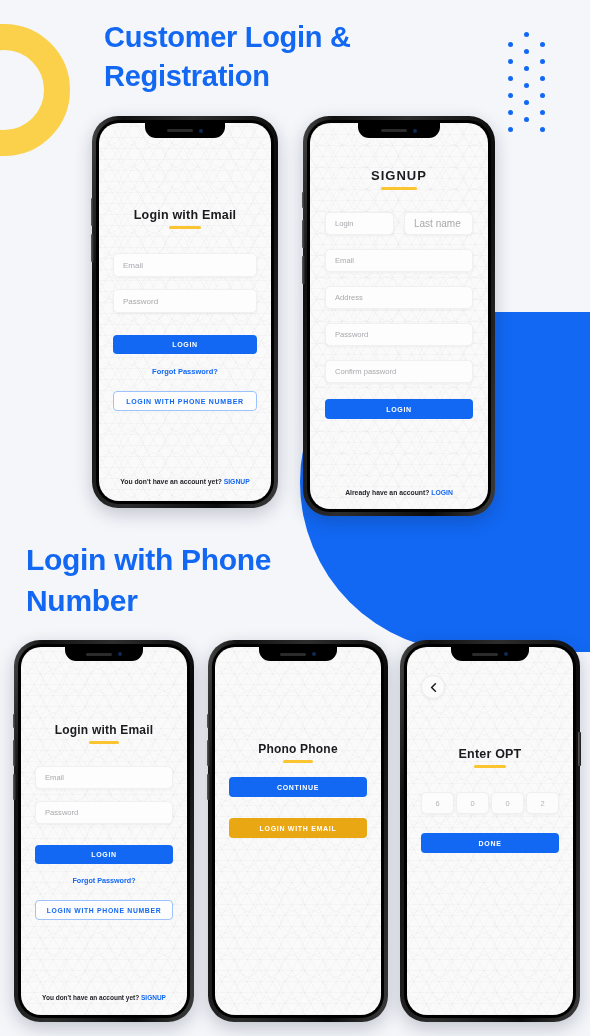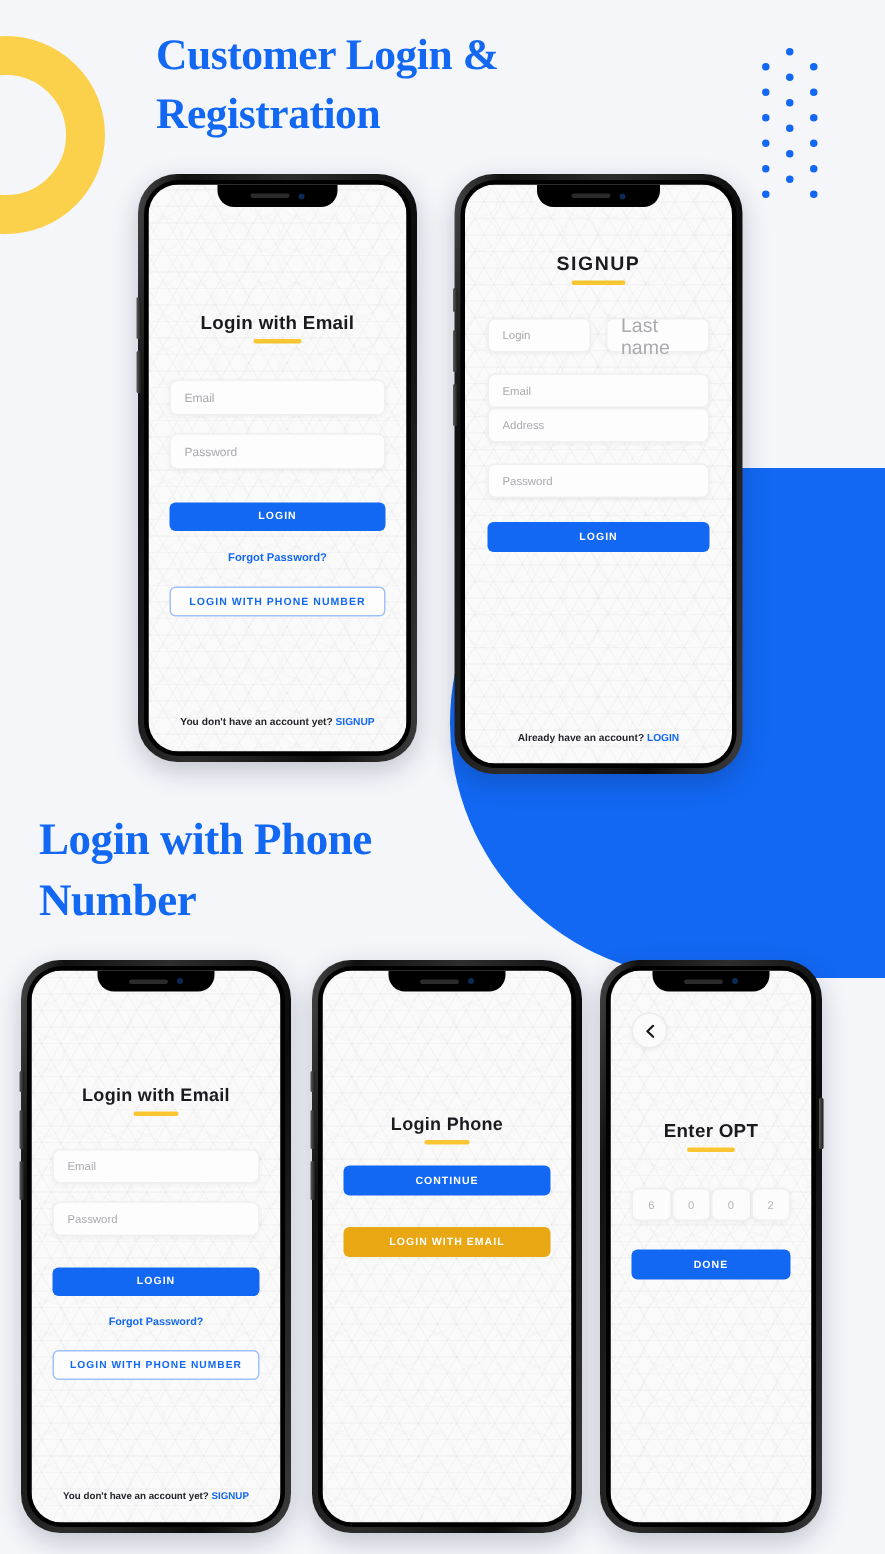--- a/index.html
+++ b/index.html
@@ -54,21 +54,20 @@
 
   
   .section-heading {
     position: absolute;
     z-index: 3;
     color: #1268F3;
     font-size: 29px;
     font-weight: bold;
     line-height: 1.35;
     letter-spacing: -0.3px;
-    font-family: Liberation Serif, serif;
   }
   #heading-top  { left: 104px; top: 18px; width: 330px; }
   #heading-mid  { left: 26px;  top: 540px; width: 300px; font-size: 30px; }
 
   
   .phone {
     position: absolute;
     z-index: 4;
     border-radius: 26px;
     background: linear-gradient(100deg,#4a4a4a 0%,#101010 12%,#2d2d2d 40%,#0c0c0c 76%,#3d3d3d 100%);
@@ -304,33 +303,36 @@
       </div>
 
       <div class="screen-body" style="padding:0 15px;">
         <div class="screen-title" style="margin-top:45px; font-size:13px; letter-spacing:1px;">SIGNUP</div>
         <div class="title-underline" style="width:36px;"></div>
 
         <div class="row-2" style="margin-top:22px;">
           <div class="field" style="height:23px; padding:0 9px; font-size:7.6px;">
             <span>Login</span>
           </div>
-          <div class="field" style="height:23px; padding:0 9px; font-size:13px;">
+          <div class="field" style="height:23px; padding:0 9px; font-size:10px;">
             <span>Last name</span>
           </div>
         </div>
 
         <div class="field" style="margin-top:14px; height:23px; padding:0 9px; font-size:7.6px;">
           <span>Email</span>
         </div>
-        <div class="field" style="height:23px; padding:0 9px; font-size:7.6px;">
+        <div class="field" style="margin-top:14px; height:23px; padding:0 9px; font-size:7.6px;">
           <span>Address</span>
         </div>
         <div class="field" style="margin-top:14px; height:23px; padding:0 9px; font-size:7.6px;">
           <span>Password</span>
+        </div>
+        <div class="field" style="margin-top:14px; height:23px; padding:0 9px; font-size:7.6px;">
+          <span>Confirm password</span>
         </div>
 
         <div class="btn btn-primary" style="margin-top:16px; height:20px; font-size:7px;">
           <span>LOGIN</span>
         </div>
 
         <div class="footer-note" style="bottom:13px; font-size:6.8px;">
           <span>Already have an account?</span>
           <span class="link-blue">LOGIN</span>
         </div>
@@ -387,37 +389,37 @@
     <div class="side-btn" style="left:-5px; top:70px; width:3px; height:14px;"></div>
     <div class="side-btn" style="left:-5px; top:96px; width:3px; height:26px;"></div>
     <div class="side-btn" style="left:-5px; top:130px; width:3px; height:26px;"></div>
     <div class="phone-screen">
       <div class="notch" style="width:78px; height:14px;">
         <span class="speaker"></span>
         <span class="cam"></span>
       </div>
 
       <div class="screen-body">
-        <div class="screen-title" style="margin-top:95px; font-size:12px;">Login Phone</div>
+        <div class="screen-title" style="margin-top:95px; font-size:12px;">Phono Phone</div>
         <div class="title-underline" style="width:30px;"></div>
 
 
         <div class="btn btn-primary" style="margin-top:14px; height:20px; font-size:7px;">
           <span>CONTINUE</span>
         </div>
 
         <div class="btn btn-yellow" style="margin-top:21px; height:20px; font-size:7px;">
           <span>LOGIN WITH EMAIL</span>
         </div>
       </div>
     </div>
   </div>
 </div>
 
-<div class="phone" style="left:400px; top:640px; width:148px; height:382px;">
+<div class="phone" style="left:400px; top:640px; width:180px; height:382px;">
   <div class="phone-inner">
     <div class="side-btn" style="right:-5px; top:88px; width:3px; height:34px;"></div>
     <div class="phone-screen">
       <div class="notch" style="width:78px; height:14px;">
         <span class="speaker"></span>
         <span class="cam"></span>
       </div>
 
       <div class="screen-body">
         <div class="back-circle" style="margin-top:28px;">

